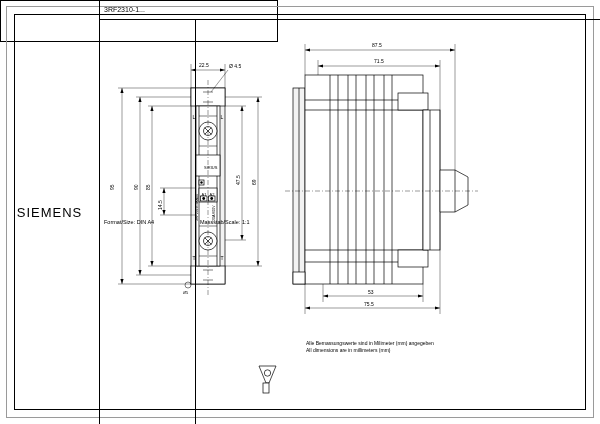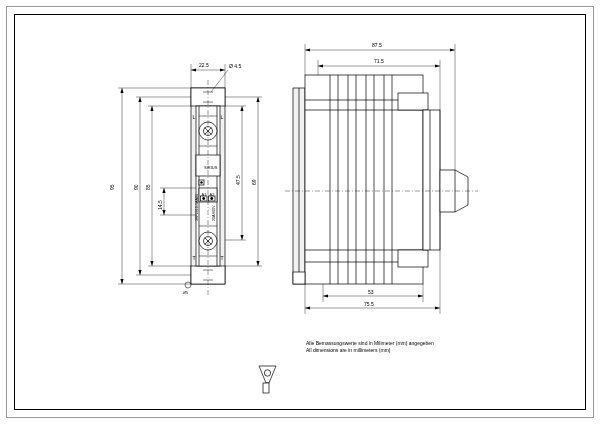--- a/index.html
+++ b/index.html
@@ -226,14 +226,32 @@
       <rect class="fillwhite" x="263" y="383" width="6" height="10"></rect>
       <circle class="fillwhite" cx="267.5" cy="373" r="3.2"></circle>
     </g>
   </svg>
 
   <div id="notes">
     <div>Alle Bemassungswerte sind in Milimeter (mm) angegeben</div>
     <div>All dimensions are in millimeters (mm)</div>
   </div>
 
+  <div id="titleblock">
+    <div id="tb-left">
+      <span id="siemens-logo">SIEMENS</span>
+    </div>
+    <div id="tb-right">
+      <div id="tb-r1">
+        <span>3RF2310-1...</span>
+      </div>
+      <div id="tb-r2">
+        <div id="tb-r2a">
+          <span>Format/Size: DIN A4</span>
+        </div>
+        <div id="tb-r2b">
+          <span>Massstab/Scale: 1:1</span>
+        </div>
+      </div>
+    </div>
+  </div>
 
 </div>
 
 </body></html>

